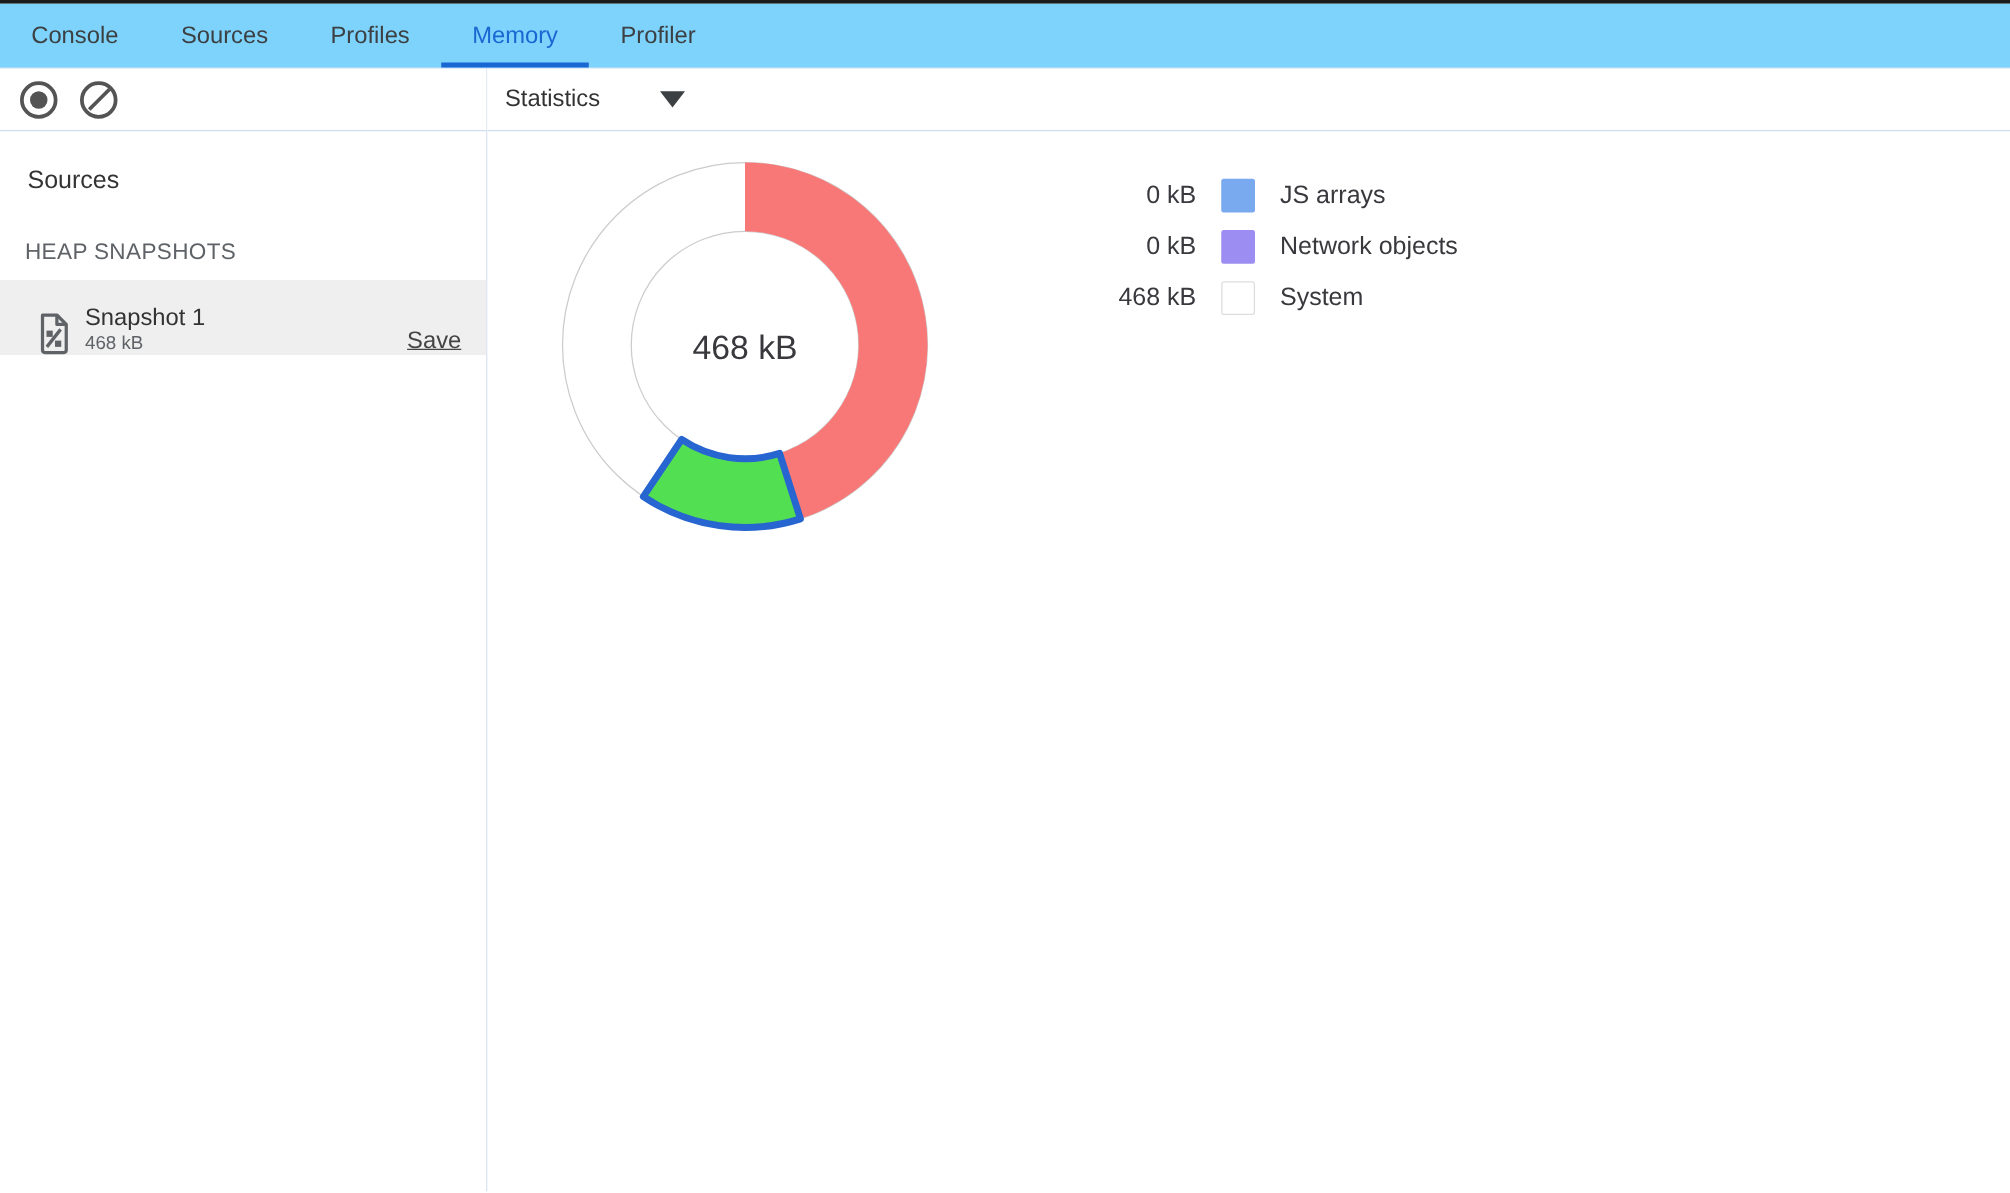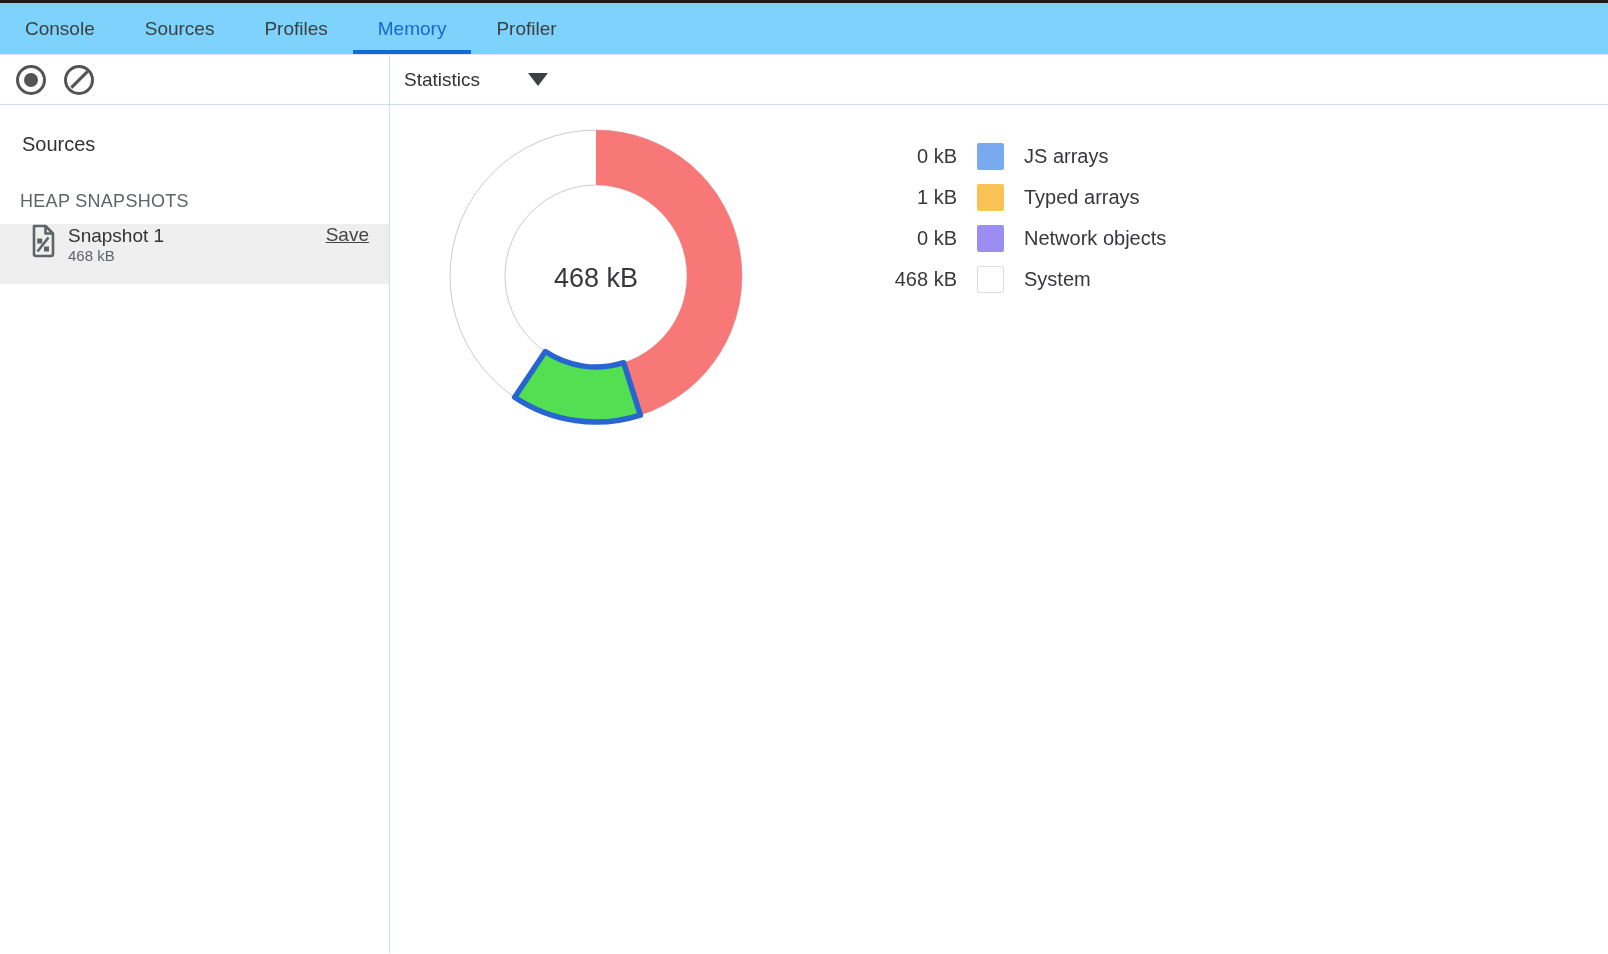--- a/index.html
+++ b/index.html
@@ -44,21 +44,21 @@
   .caret-down {
     margin-left:48px; width:0; height:0;
     border-left:10px solid transparent; border-right:10px solid transparent;
     border-top:13px solid #3c4043;
   }
 
   
   .profiles-title { margin:28px 0 0 22px; font-size:20px; color:#333; }
   .section-title  { margin:35px 0 12px 20px; font-size:18px; color:#5f6368; letter-spacing:0.3px; }
   .snapshot-row {
-    height:60px; display:flex; align-items:flex-start;
+    height:60px; display:flex; align-items:flex-end;
     background:#efefef; padding-left:30px; cursor:pointer;
   }
   .snapshot-icon { width:26px; height:34px; margin-right:12px; flex:0 0 26px; }
   .snapshot-texts { display:flex; flex-direction:column; justify-content:center; }
   .snapshot-title { font-size:19px; color:#333; line-height:23px; }
   .snapshot-sub   { font-size:15px; color:#5f6368; line-height:18px; }
   .save-link {
     margin-left:auto; margin-right:20px; font-size:19px; color:#444;
     text-decoration:underline; cursor:pointer;
   }
@@ -147,25 +147,20 @@
             </svg>
         </div>
         <div class="donut-center-label">468 kB</div>
         <div class="legend" id="legend">
             <div class="legend-row">
               <span class="legend-size">0 kB</span>
               <span class="legend-swatch" style="background: rgb(121, 169, 238);"></span>
               <span class="legend-label">JS arrays</span>
             </div>
             <div class="legend-row">
-              <span class="legend-size">1 kB</span>
-              <span class="legend-swatch" style="background: rgb(248, 194, 84);"></span>
-              <span class="legend-label">Typed arrays</span>
-            </div>
-            <div class="legend-row">
               <span class="legend-size">0 kB</span>
               <span class="legend-swatch" style="background: rgb(156, 141, 243);"></span>
               <span class="legend-label">Network objects</span>
             </div>
             <div class="legend-row">
               <span class="legend-size">468 kB</span>
               <span class="legend-swatch" style="background: rgb(255, 255, 255); border: 1px solid rgb(221, 221, 221);"></span>
               <span class="legend-label">System</span>
             </div>
           </div>

